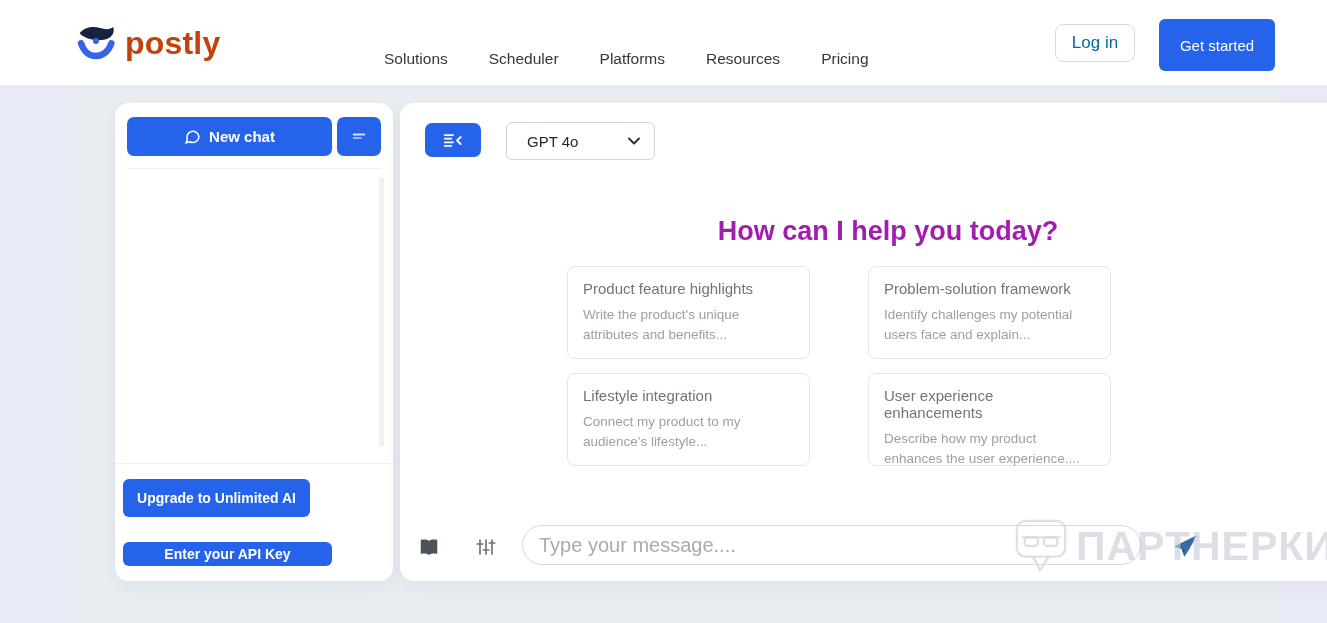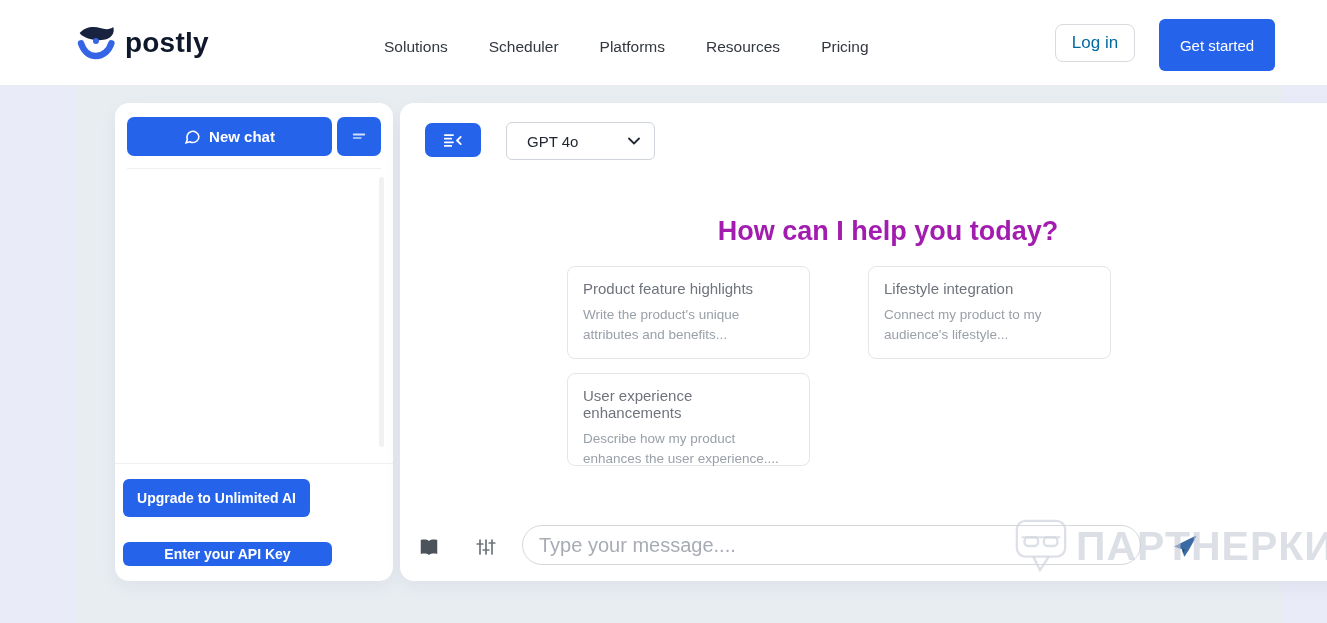--- a/index.html
+++ b/index.html
@@ -2,22 +2,22 @@
 <html><head>
 <meta charset="utf-8">
 <style>
   * { margin:0; padding:0; box-sizing:border-box; }
   html,body { width:1327px; height:623px; overflow:hidden; }
   body { font-family:"Liberation Sans","DejaVu Sans",sans-serif; background:#e9ebf8; position:relative; }
 
   
   .header { position:absolute; left:0; top:0; width:1327px; height:86px; background:#ffffff; border-bottom:1px solid #ebecf0; z-index:5; }
   .brand { position:absolute; left:75px; top:0; height:86px; display:flex; align-items:center; gap:9px; }
-  .brand-text { font-size:28px; font-weight:700; color:#0f172a; letter-spacing:.2px; }
-  .nav { position:absolute; left:384px; top:4px; height:86px; display:flex; align-items:center; gap:41px; }
+  .brand-text { font-size:32px; font-weight:700; color:#c2410c; letter-spacing:.2px; }
+  .nav { position:absolute; left:384px; top:16px; height:86px; display:flex; align-items:center; gap:41px; }
   .nav span { font-size:15.5px; color:#33373e; cursor:pointer; }
   .login-btn { position:absolute; left:1055px; top:24px; width:80px; height:38px; background:#fff; border:1px solid #d7dadf; border-radius:8px; font-size:17px; color:#0369a1; display:flex; align-items:center; justify-content:center; cursor:pointer; }
   .cta-btn { position:absolute; left:1159px; top:19px; width:116px; height:52px; background:#2563eb; border:none; border-radius:6px; font-size:15px; color:#ffffff; display:flex; align-items:center; justify-content:center; cursor:pointer; }
 
   
   .app-bg { position:absolute; left:75px; top:86px; width:1206px; height:537px; background:#e8edf2; }
 
   
   .panel { position:absolute; background:#ffffff; border-radius:14px; box-shadow:0 6px 18px rgba(30,40,70,.05);padding-left:21px; }
   .sidebar { left:115px; top:103px; width:278px; height:478px; }
@@ -126,20 +126,24 @@
   </div>
 
   <div class="greeting">How can I help you today?</div>
 
   <div class="cards">
     <div class="card">
       <div class="card-title">Product feature highlights</div>
       <div class="card-desc">Write the product's unique attributes and benefits...</div>
     </div>
     <div class="card">
+      <div class="card-title">Problem-solution framework</div>
+      <div class="card-desc">Identify challenges my potential users face and explain...</div>
+    </div>
+    <div class="card">
       <div class="card-title">Lifestyle integration</div>
       <div class="card-desc">Connect my product to my audience's lifestyle...</div>
     </div>
     <div class="card">
       <div class="card-title">User experience enhancements</div>
       <div class="card-desc">Describe how my product enhances the user experience....</div>
     </div>
   </div>
 
   <button class="book-btn">

